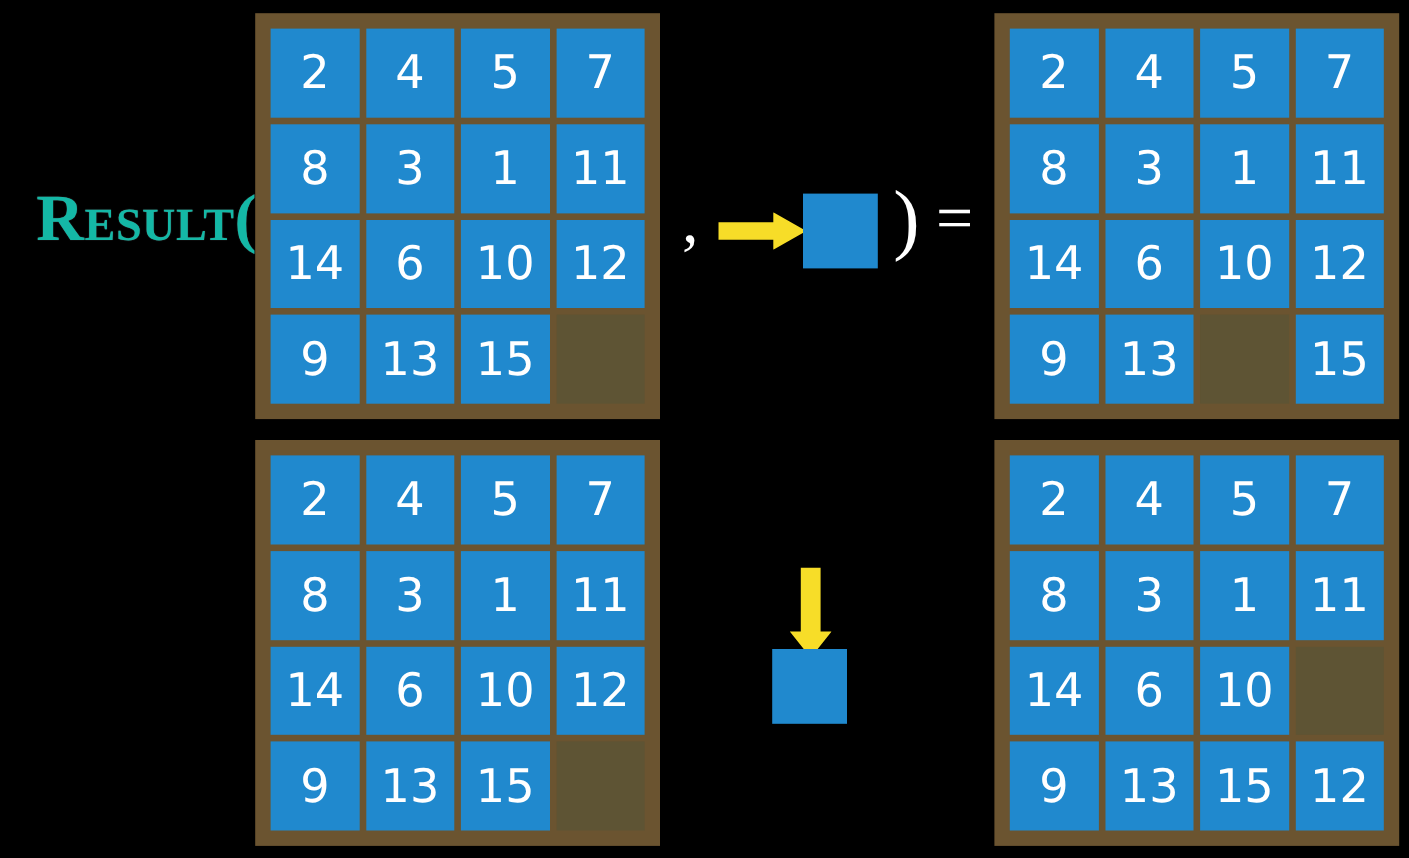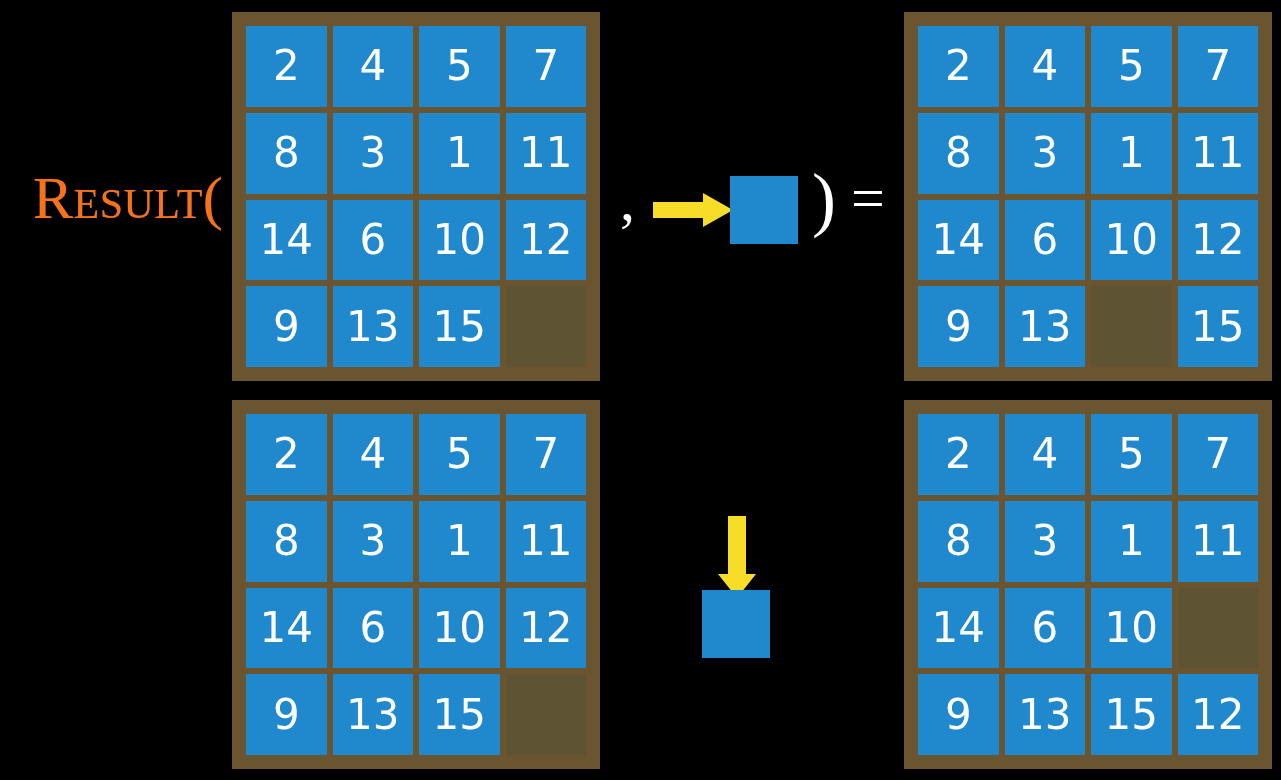--- a/index.html
+++ b/index.html
@@ -26,24 +26,24 @@
     position: absolute;
     left: 0;
     width: 1281px;
   }
   .eq-row.row-1 { top: 0px;   height: 392px; }
   .eq-row.row-2 { top: 390px; height: 390px; }
 
   
   .result-label {
     position: absolute;
-    color: #f97316;
+    color: #14b8a6;
     font-family: "Liberation Serif", "DejaVu Serif", serif;
     font-variant: small-caps;
-    font-weight: 400;
+    font-weight: 700;
     white-space: nowrap;
     letter-spacing: 0.5px;
     line-height: 1;
     text-shadow: 0 0 1px rgba(255,255,255,0.35);
   }
   .row-1 .result-label { left: 33px; top: 168px; font-size: 60px; }
 
   
   .glyph {
     position: absolute;

